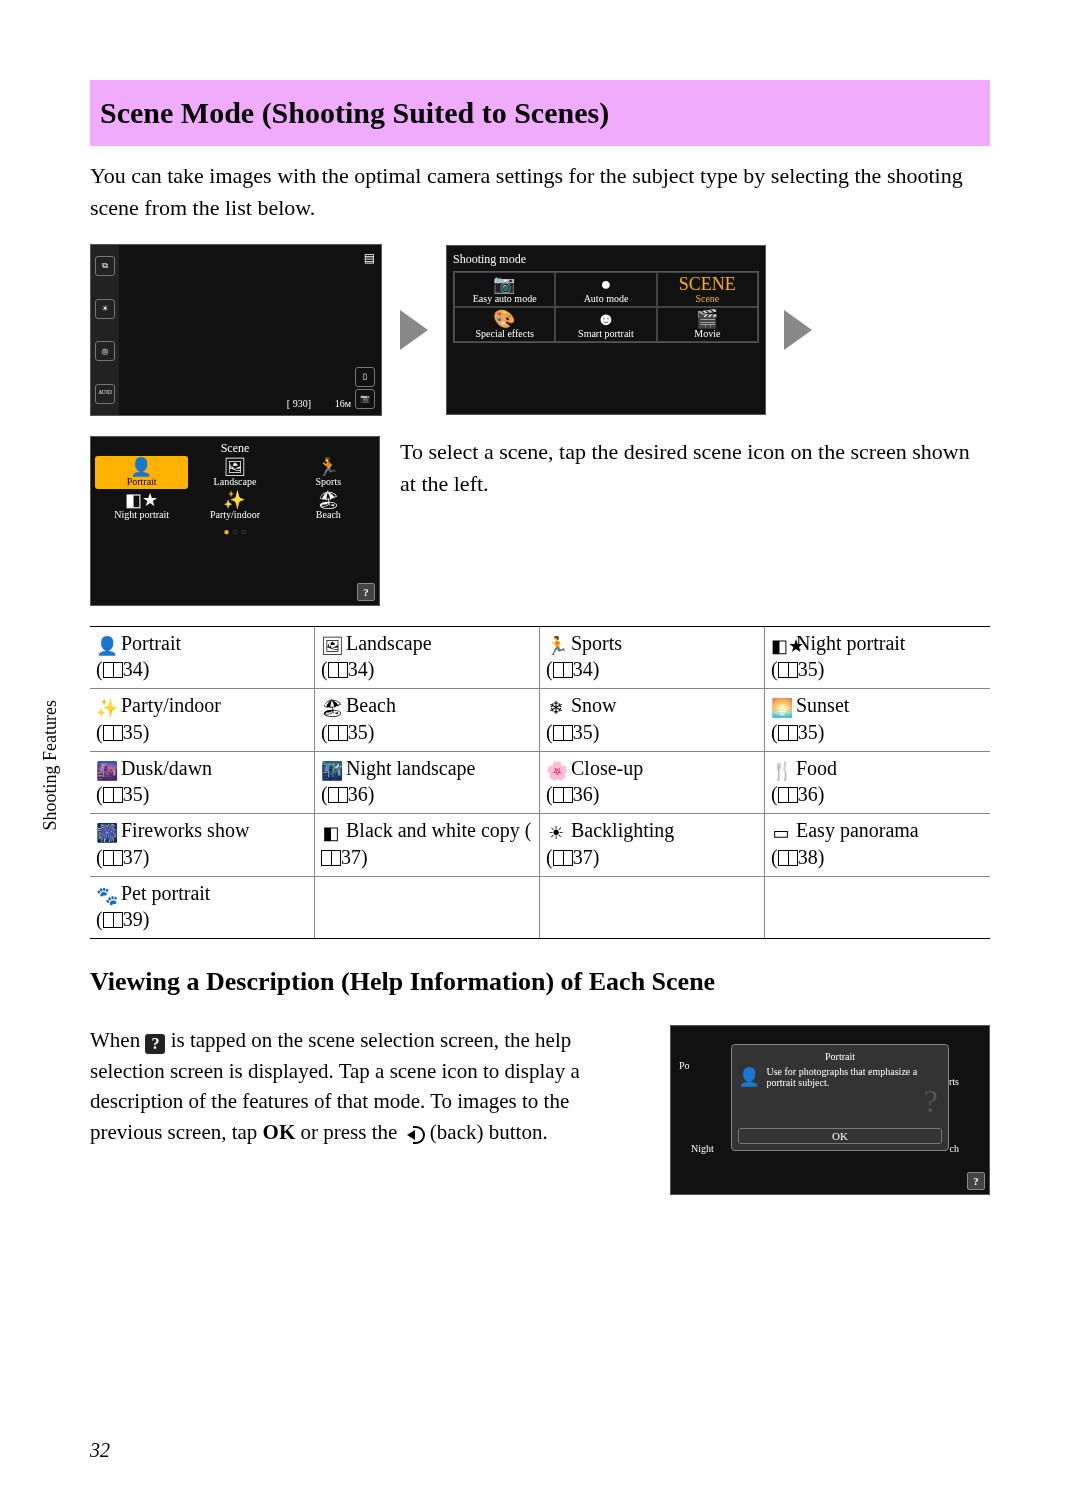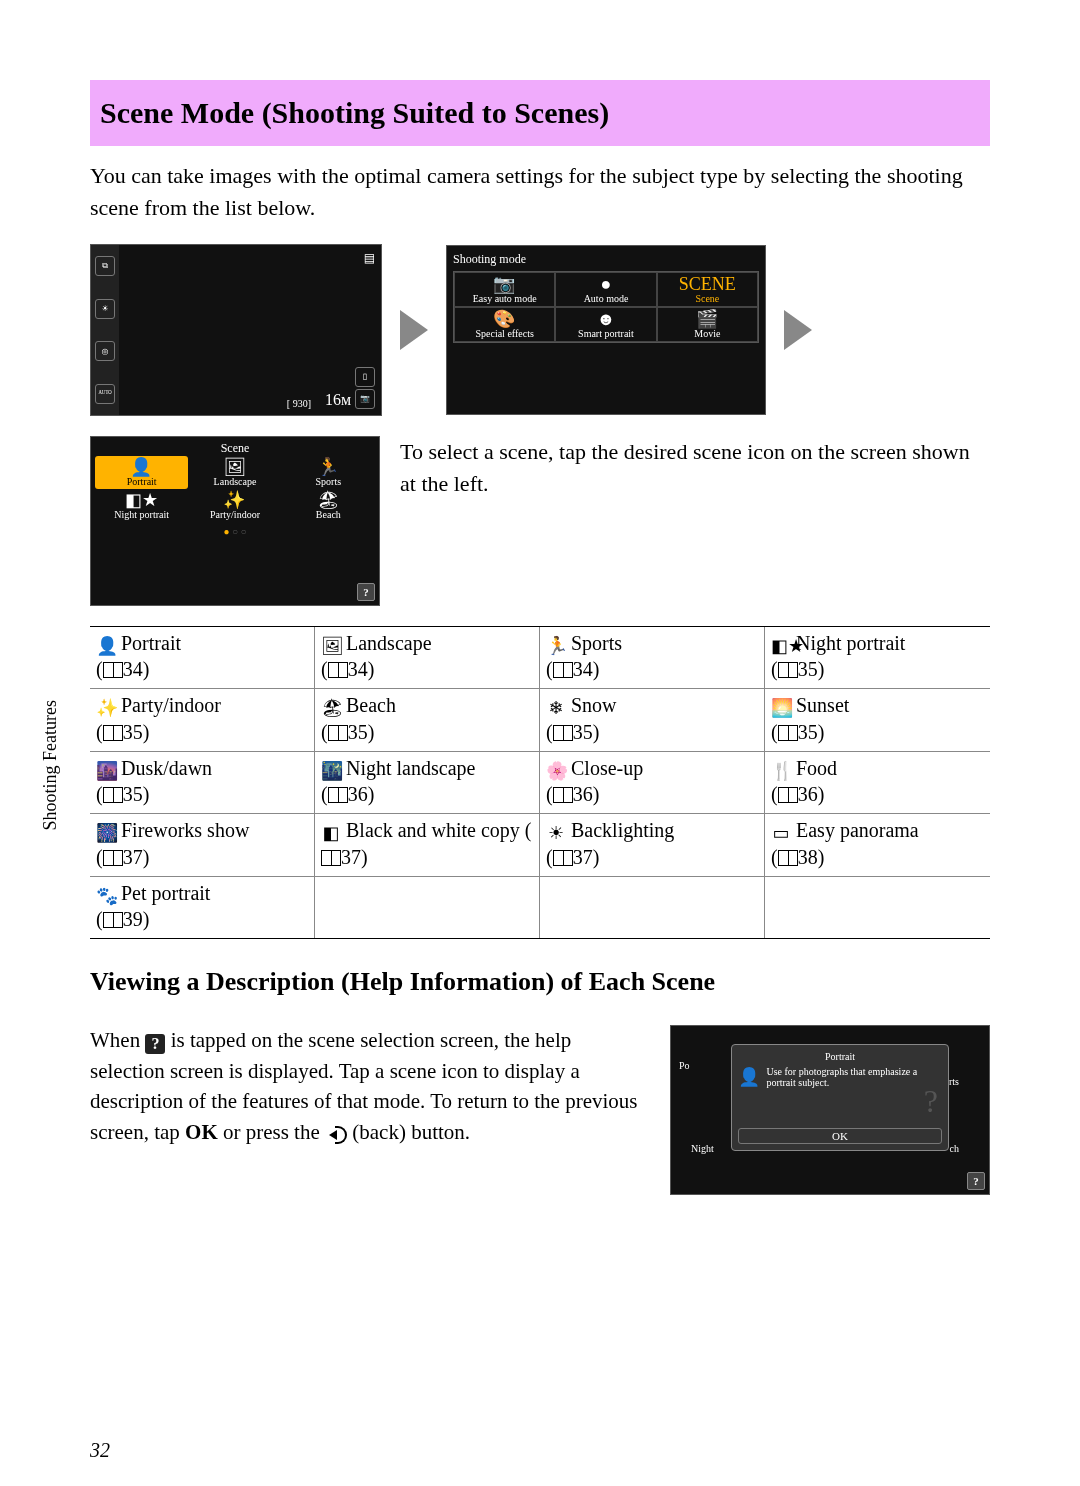--- a/index.html
+++ b/index.html
@@ -63,21 +63,21 @@
   <div class="screens">
     <div class="lcd lcd1">
       <div class="strip" id="lcd1-strip">
           <div class="mini">⧉</div>
           <div class="mini">☀</div>
           <div class="mini">◎</div>
           <div class="mini">ᴬᵁᵀᴼ</div>
         </div>
       <div style="position:absolute;right:6px;top:6px;font-size:12px">▤</div>
       <div style="position:absolute;right:6px;bottom:28px" class="mini">▯</div>
-      <div style="position:absolute;right:30px;bottom:6px;font-size:16px">16ᴍ</div>
+      <div style="position:absolute;right:30px;bottom:6px;font-size:10px">16ᴍ</div>
       <div style="position:absolute;right:70px;bottom:6px;font-size:10px">[ 930]</div>
       <div style="position:absolute;right:6px;bottom:6px" class="mini">📷</div>
     </div>
     <div class="arrow"></div>
     <div class="lcd lcd2">
       <div class="title">Shooting mode</div>
       <div class="mode-grid" id="mode-grid">
           <div class="mode-cell">
             <div class="ic">📷</div>
             <div>Easy auto mode</div>
@@ -154,21 +154,21 @@
         <div class="tcell"></div>
         <div class="tcell"></div>
         <div class="tcell"></div>
       </div>
     </div>
 
   <div class="sub">Viewing a Description (Help Information) of Each Scene</div>
 
   <div class="help-row">
     <div class="help-text">
-      <span>When </span><span class="qinline">?</span><span> is tapped on the scene selection screen, the help selection screen is displayed. Tap a scene icon to display a description of the features of that mode. To return to the previous screen, tap </span><span class="ok">OK</span><span> or press the </span><span class="back-icon"></span><span> (back) button.</span>
+      <span>When </span><span class="qinline">?</span><span> is tapped on the scene selection screen, the help selection screen is displayed. Tap a scene icon to display a description of the features of that mode. To images to the previous screen, tap </span><span class="ok">OK</span><span> or press the </span><span class="back-icon"></span><span> (back) button.</span>
     </div>
     <div class="lcd lcd4">
       <div style="position:absolute;left:8px;top:34px;font-size:10px">Po</div>
       <div style="position:absolute;right:30px;top:50px;font-size:10px">rts</div>
       <div style="position:absolute;left:20px;bottom:40px;font-size:10px">Night</div>
       <div style="position:absolute;right:30px;bottom:40px;font-size:10px">ch</div>
       <div class="popup">
         <div class="pt">Portrait</div>
         <div class="pb">
             <span style="font-size:18px">👤</span>

